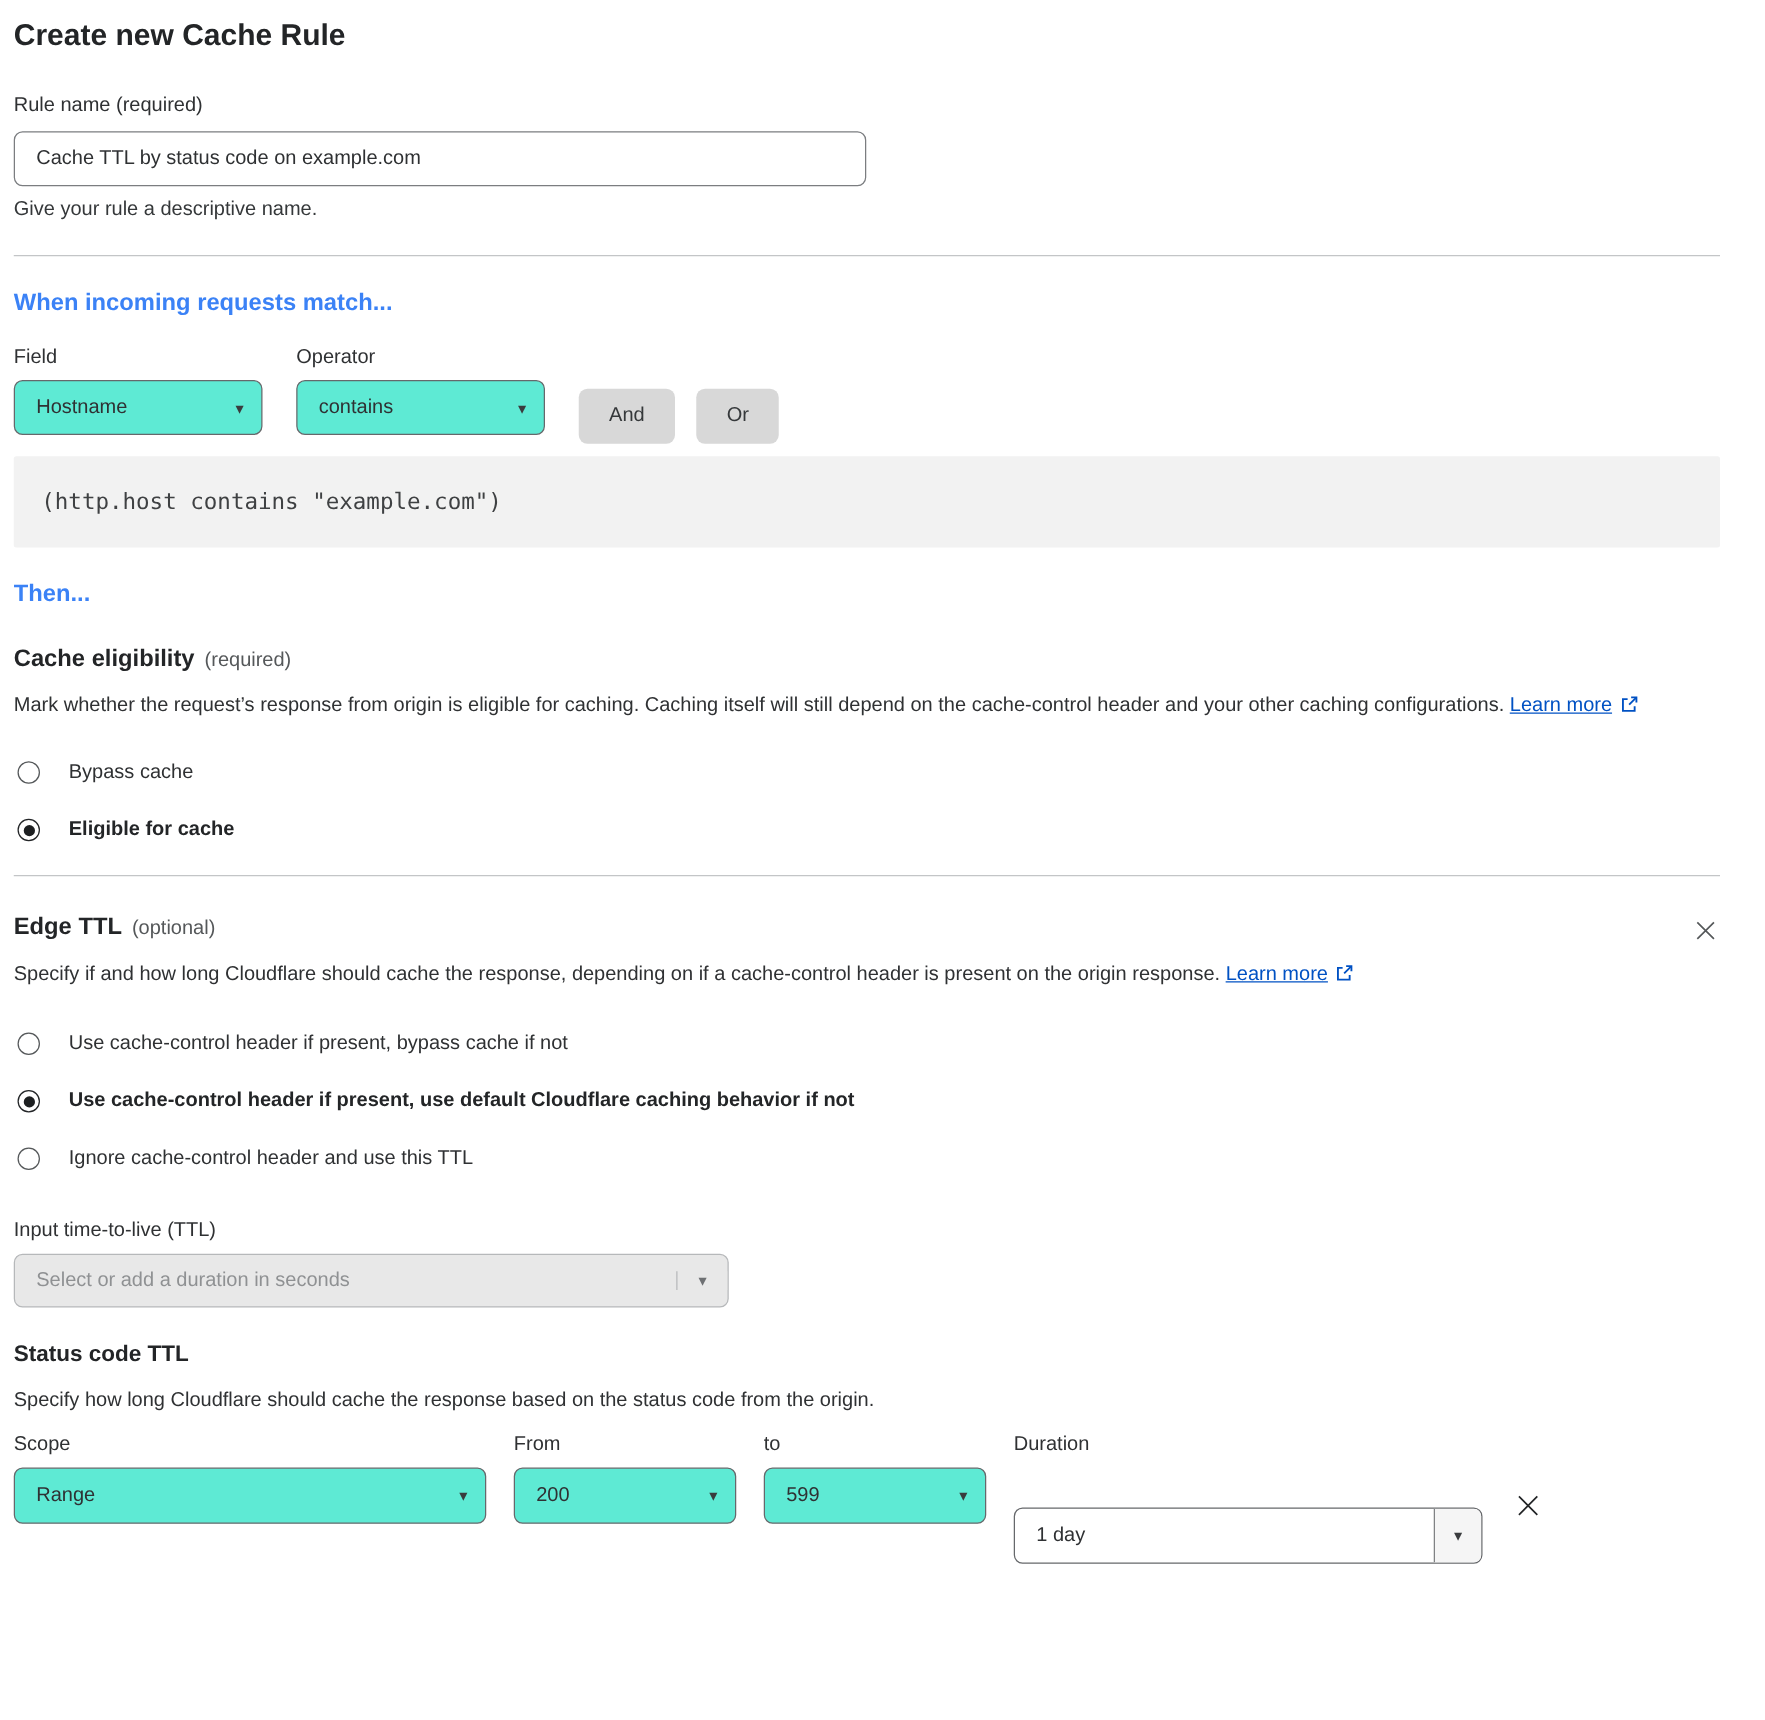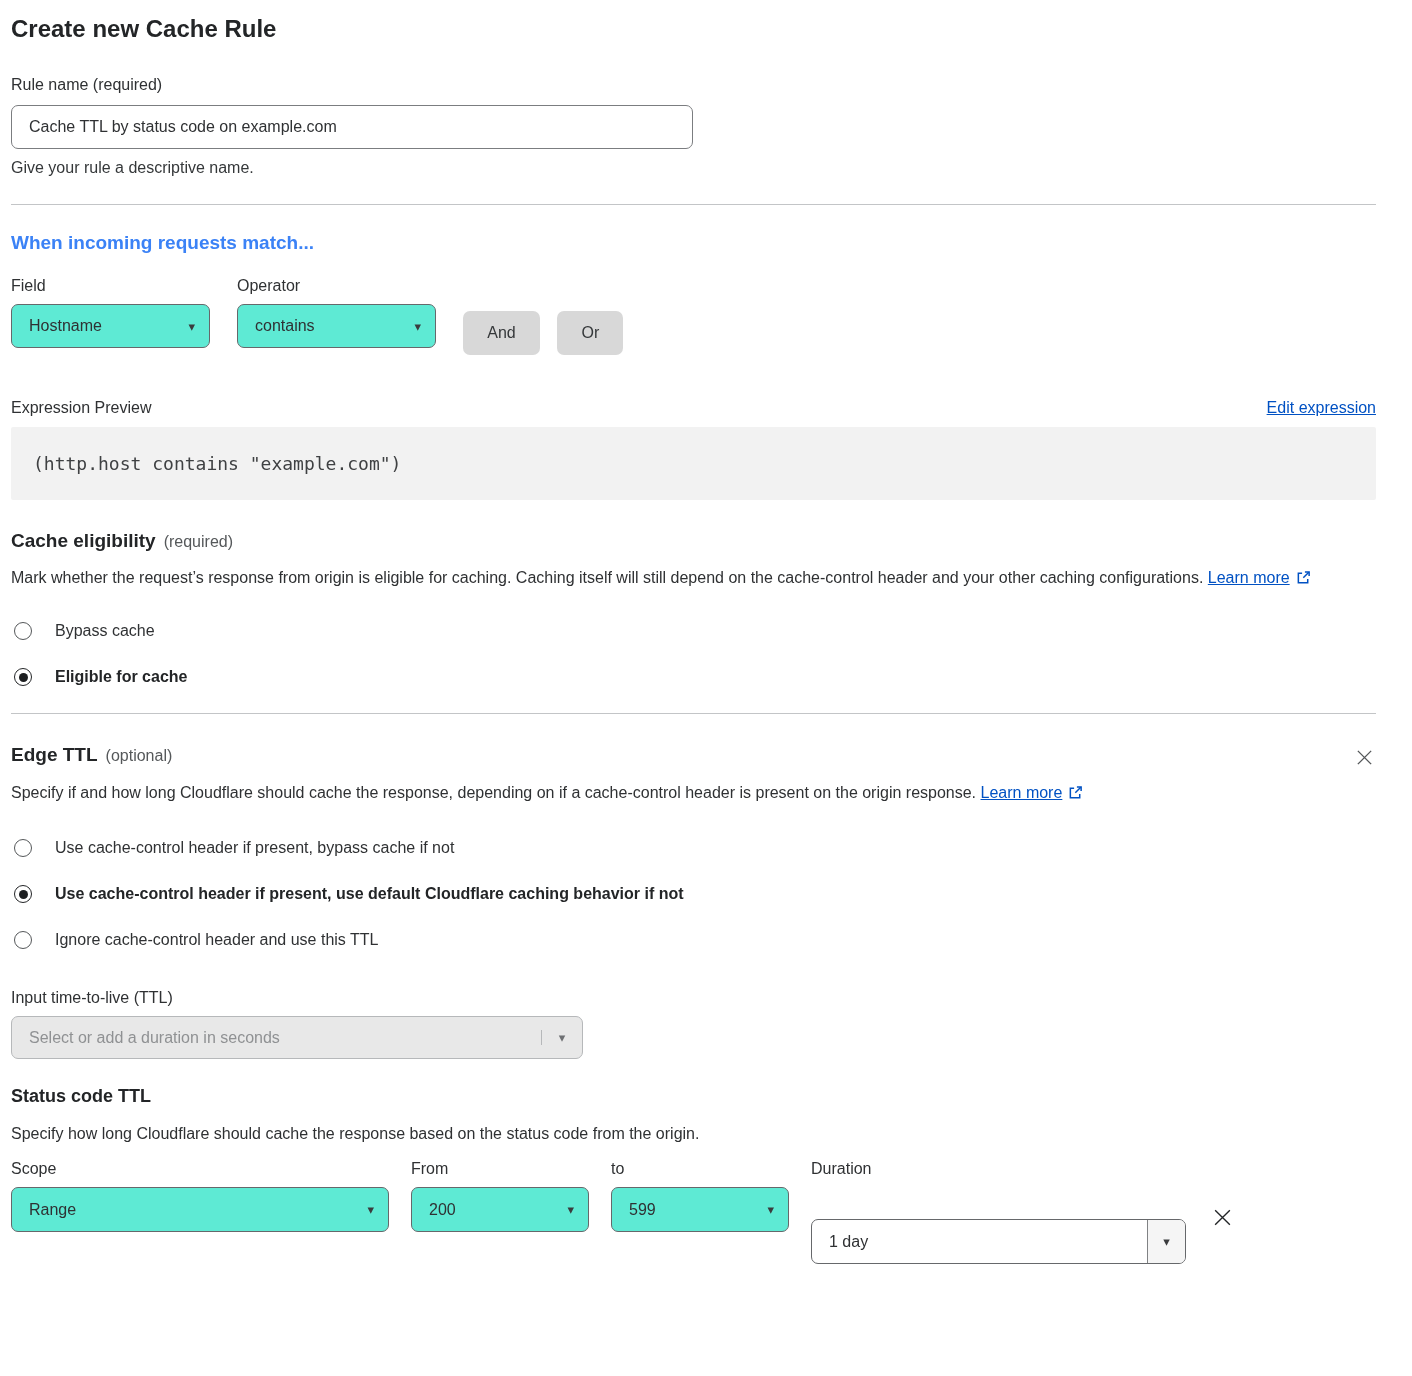--- a/index.html
+++ b/index.html
@@ -299,26 +299,23 @@
     </div>
     <div class="match-col col-buttons">
       <div>
         <div class="btn-spacer"></div>
         <button class="gray-btn btn-and">And</button>
         <button class="gray-btn btn-or">Or</button>
       </div>
     </div>
   </div>
 
-  <div class="expression-row">
-    <div class="field-label">Expression Preview</div>
-    <a class="link">Edit expression</a>
-  </div>
   <div class="code-block">(http.host contains "example.com")</div>
 
+  <h2 class="section-heading">Then...</h2>
 
   <div class="heading-row">
     <h3 class="subsection-heading">Cache eligibility</h3>
     <span class="badge-optional">(required)</span>
   </div>
   <p class="para para-eligibility">
     <span>Mark whether the request’s response from origin is eligible for caching. Caching itself will still depend on the cache-control header and your other caching configurations.</span>
     <a class="link">Learn more</a><span class="ext-icon"><svg width="15" height="15" viewBox="0 0 16 16" fill="none" stroke="#0051c3" stroke-width="1.6">
           <path d="M6.5 3.5H2.5v10h10v-4"></path>
           <path d="M9.5 2h4.5v4.5"></path>

